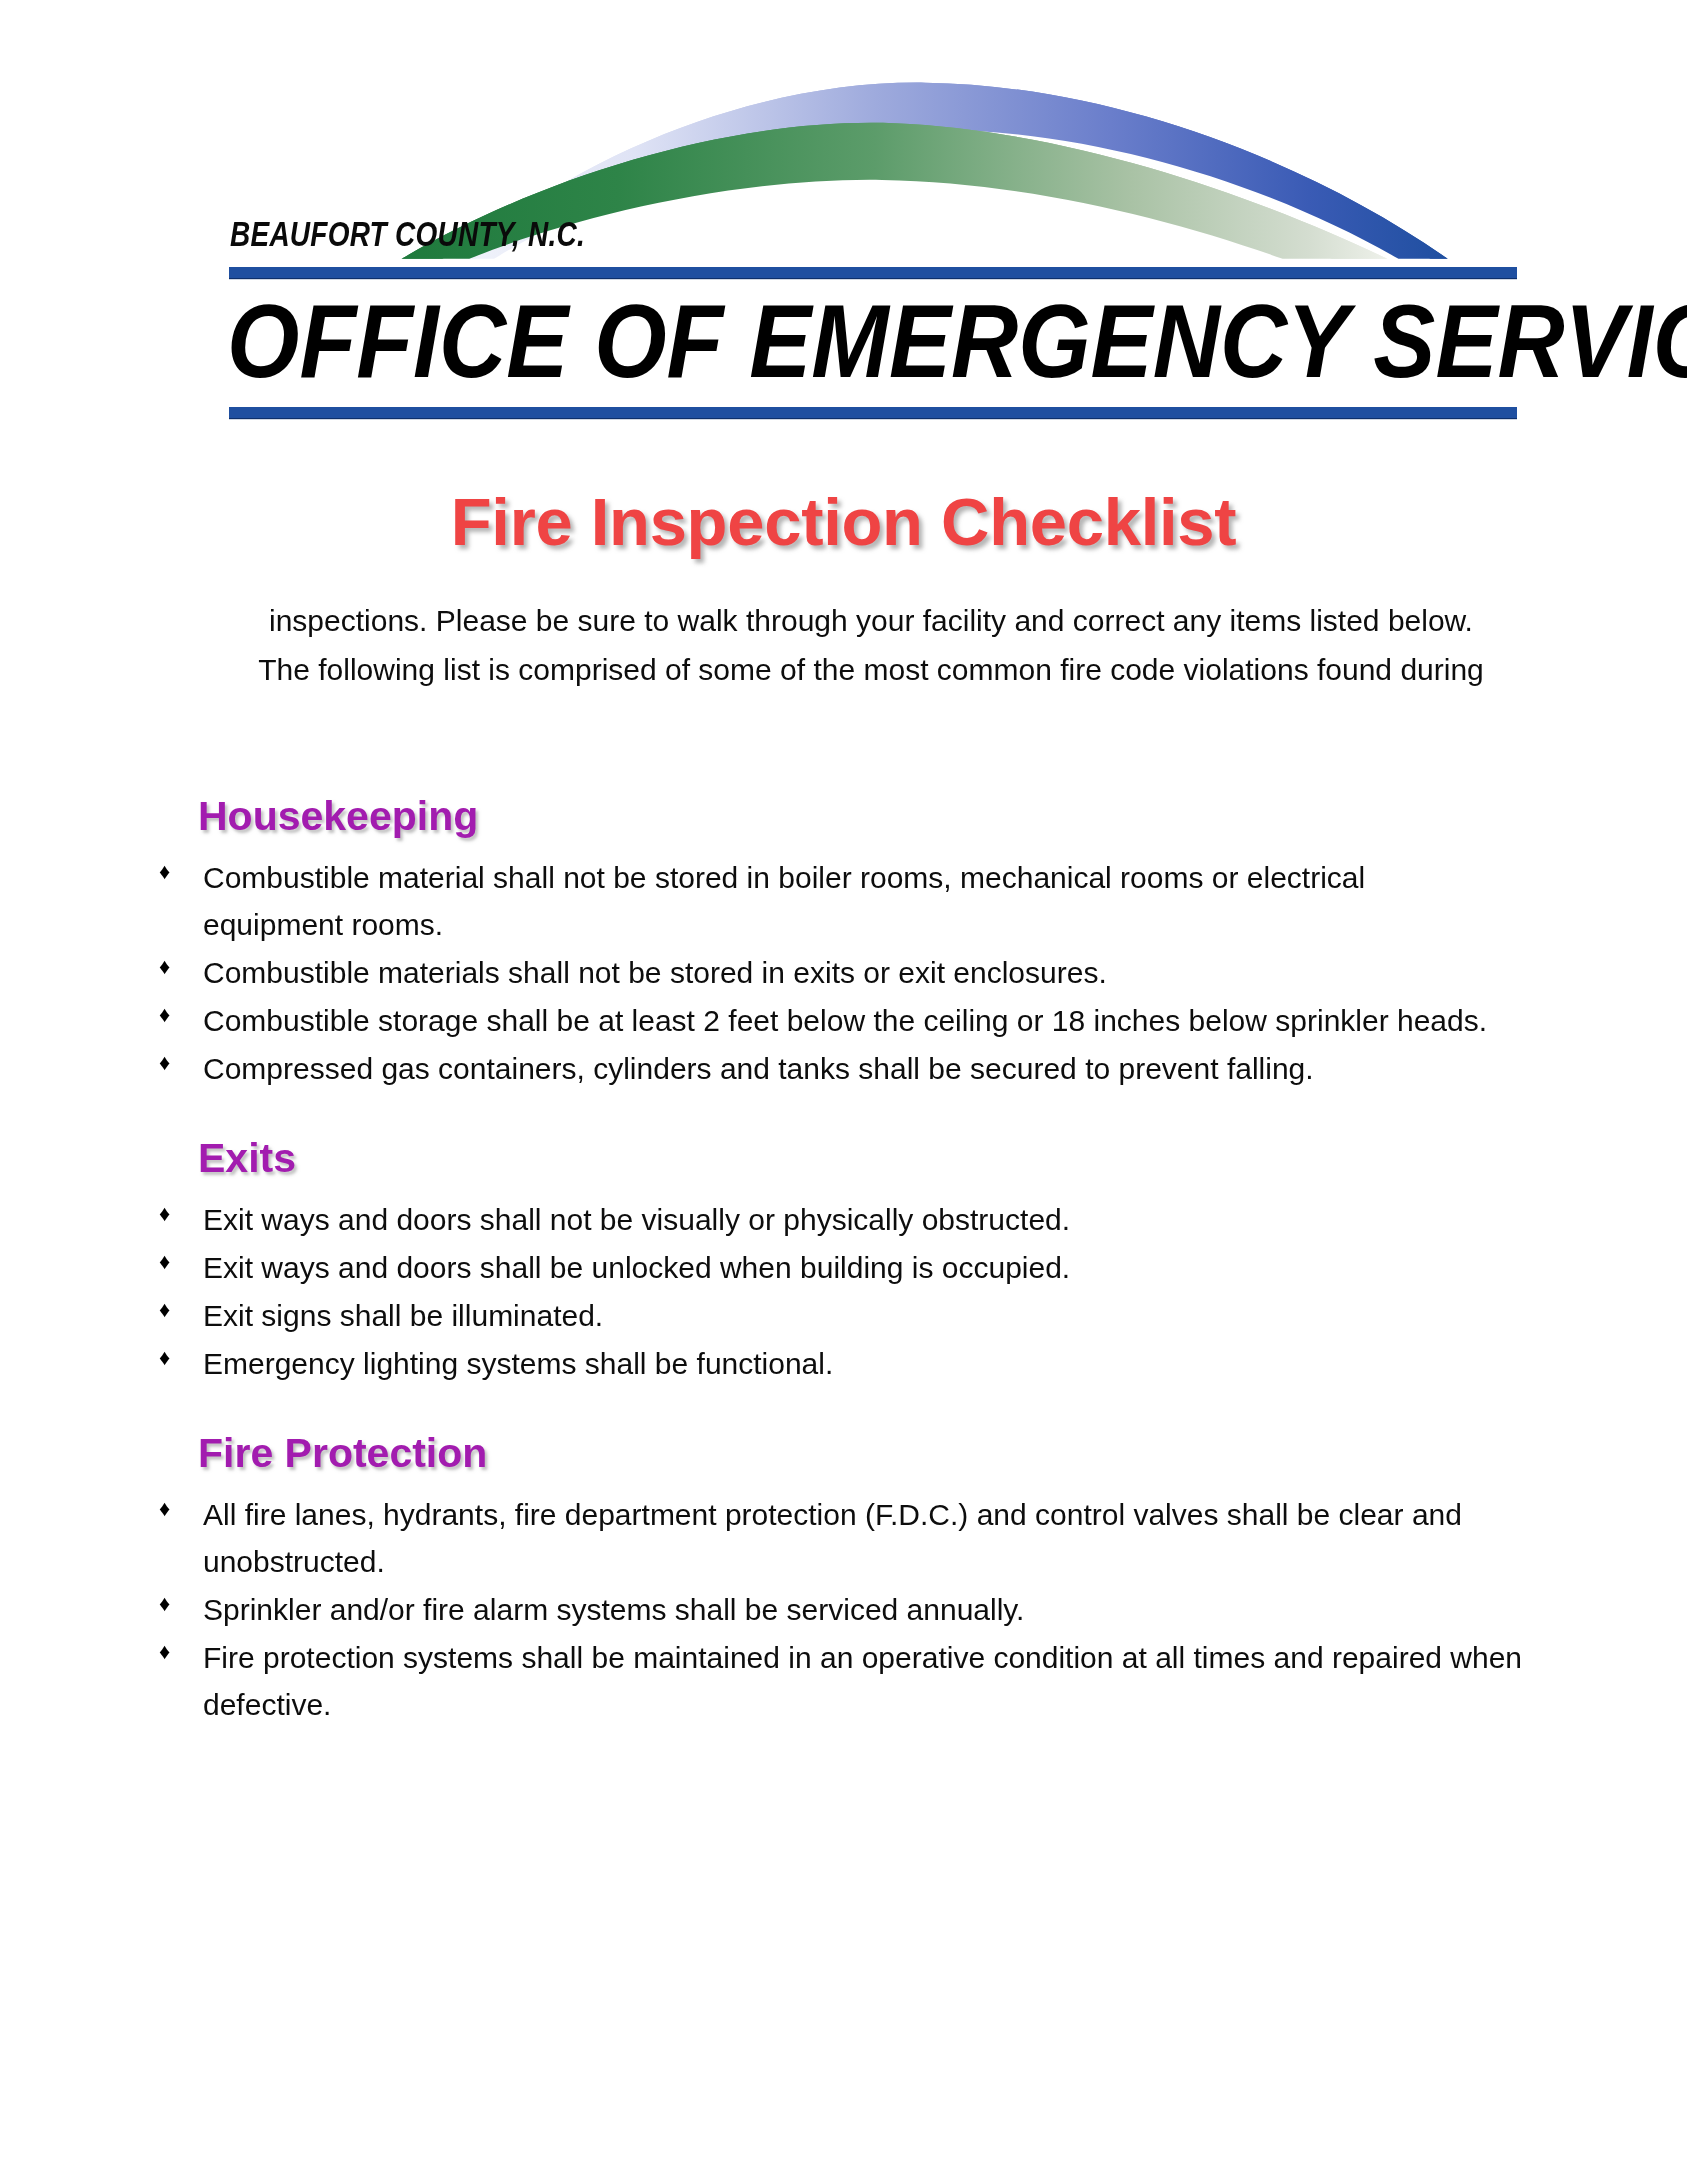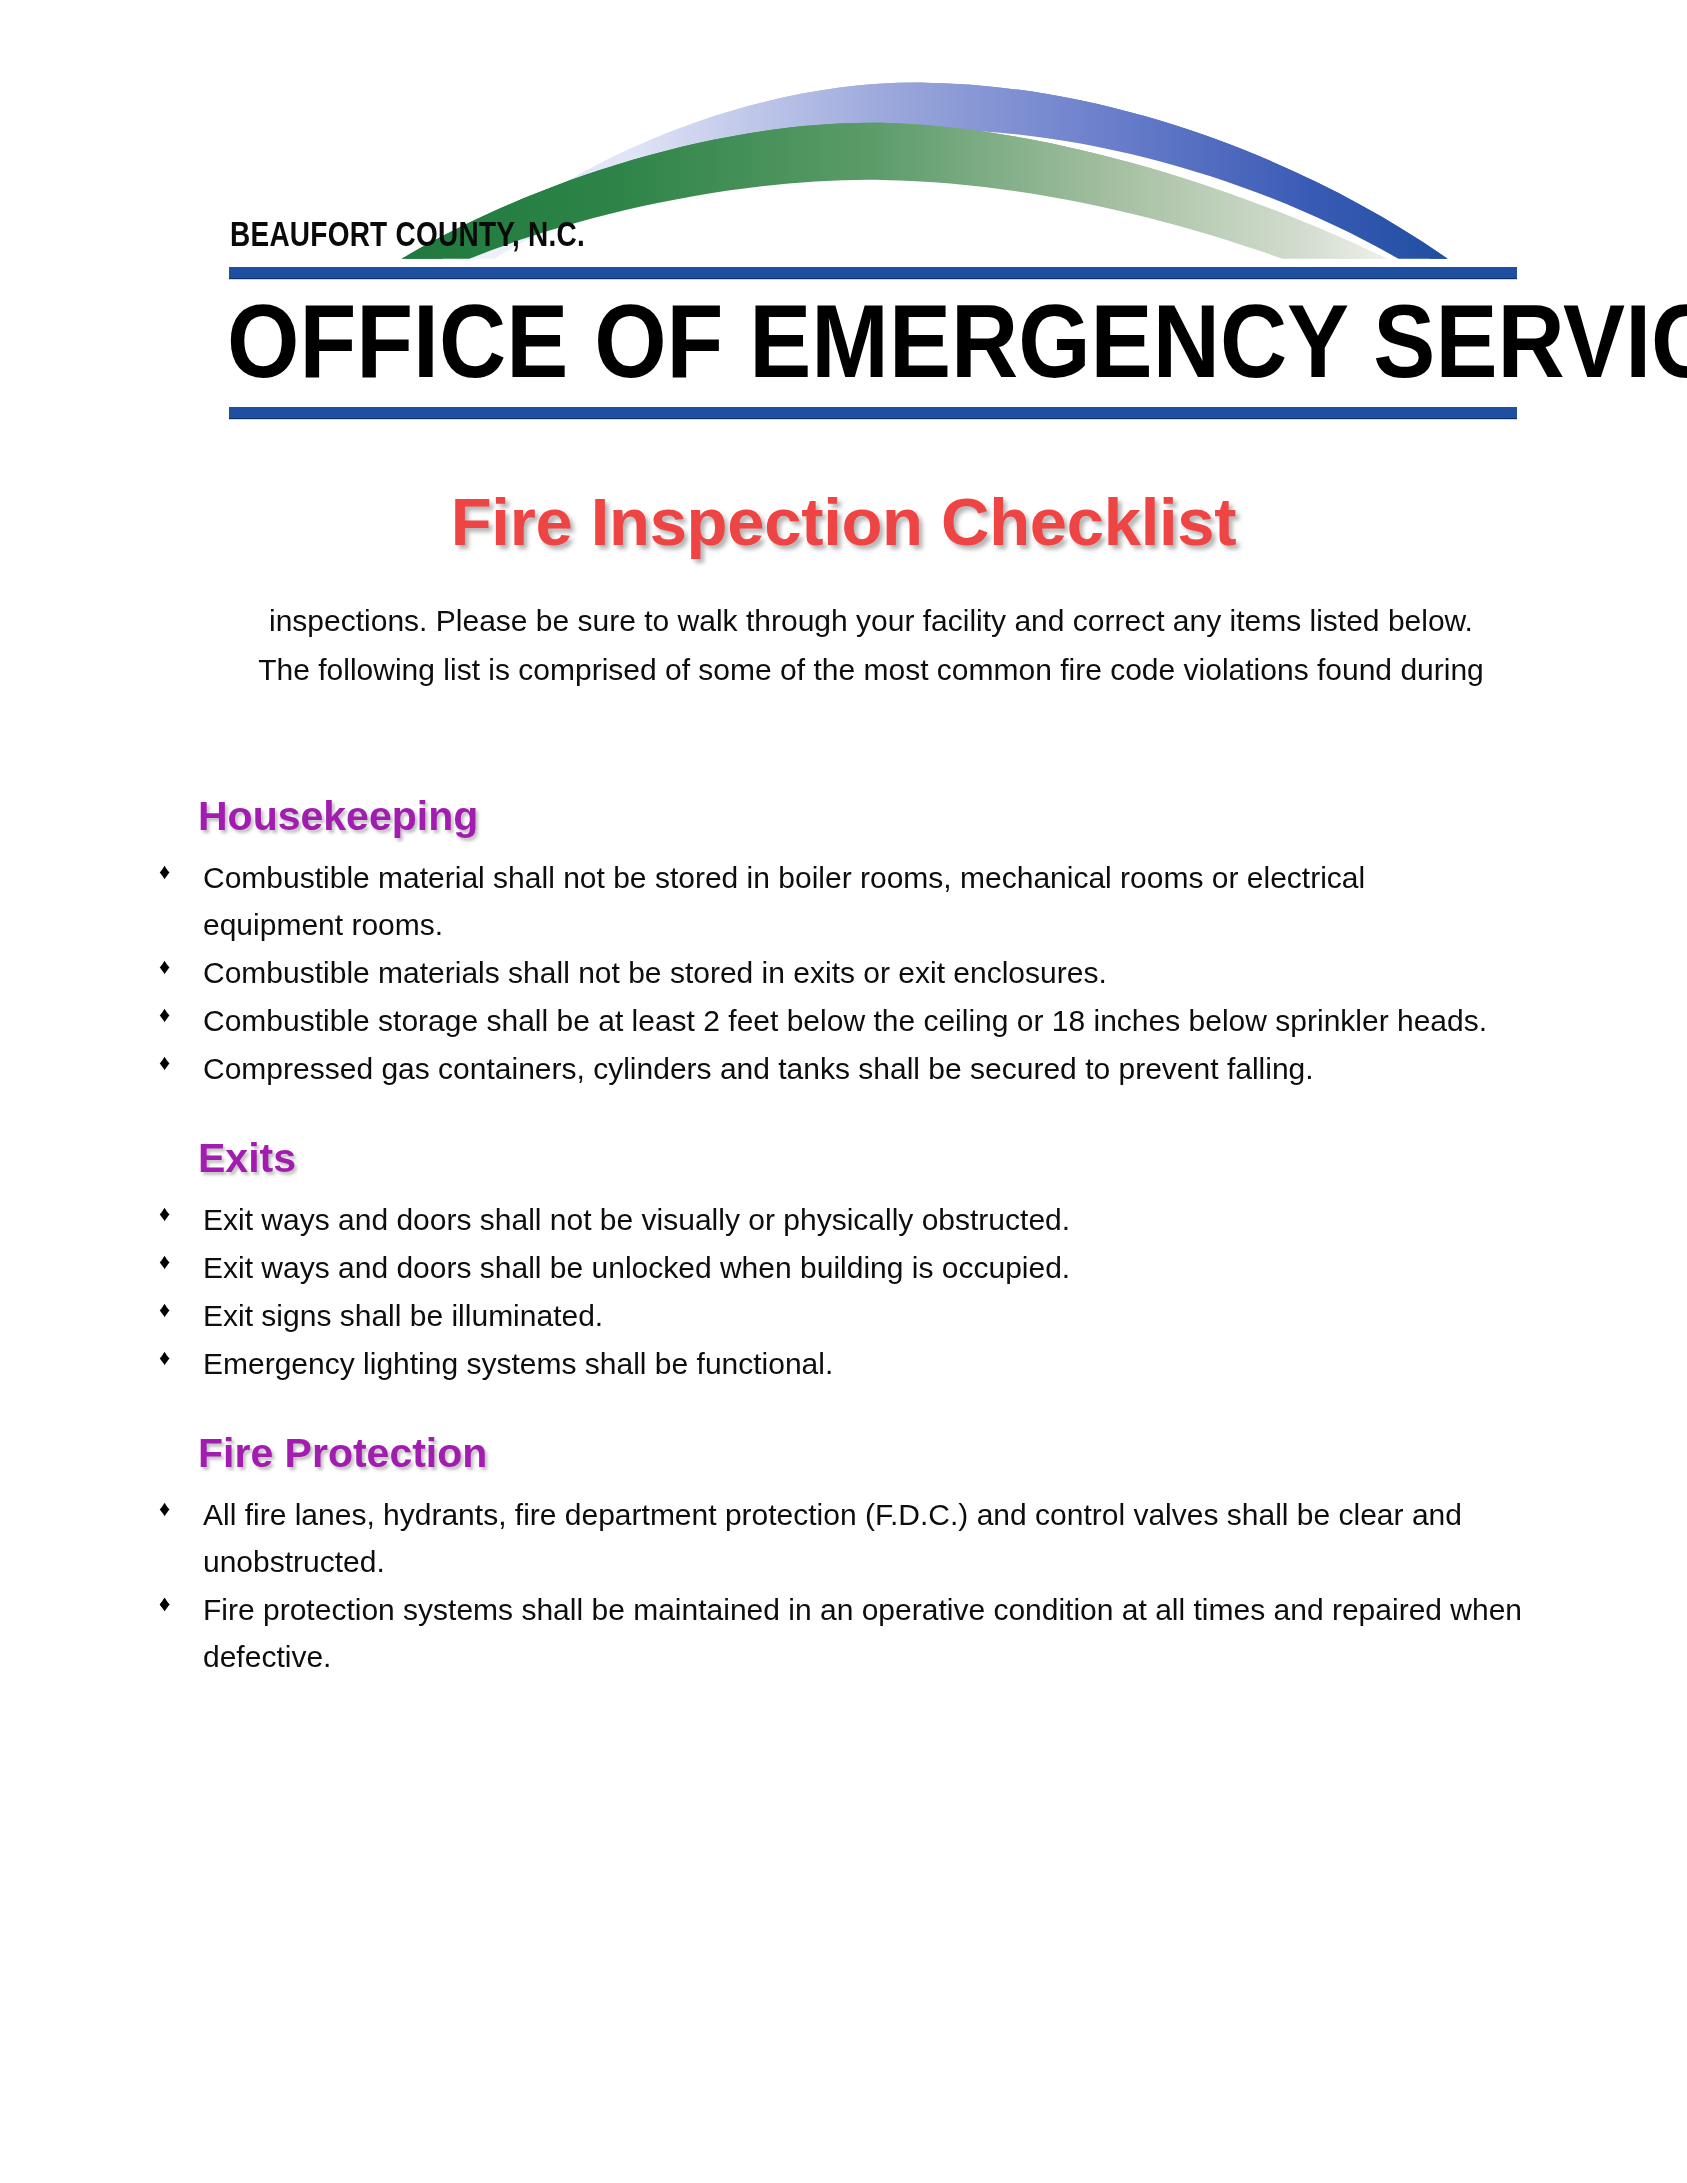--- a/index.html
+++ b/index.html
@@ -23,20 +23,21 @@
     background: #ffffff;
   }
 
   
   .letterhead {
     position: absolute;
     left: 229px;
     top: 74px;
     width: 1289px;
     height: 271px;
+    font-style: italic;
   }
 
   .swoosh {
     position: absolute;
     left: 154px;
     top: 0px;
     width: 1140px;
     height: 191px;
     overflow: hidden;
   }
@@ -296,20 +297,21 @@
 
     <section class="section section--protection">
       <h2 class="section-heading">Fire Protection</h2>
       <ul class="bullet-list">
         <li>
           <span class="diamond">♦</span>
           <span class="item-text">All fire lanes, hydrants, fire department protection (F.D.C.) and control valves shall be clear and unobstructed.</span>
         </li>
         <li class="wide">
           <span class="diamond">♦</span>
+          <span class="item-text">Sprinkler and/or fire alarm systems shall be serviced annually.</span>
         </li>
         <li class="wide">
           <span class="diamond">♦</span>
           <span class="item-text">Fire protection systems shall be maintained in an operative condition at all times and repaired when defective.</span>
         </li>
       </ul>
     </section>
 
   </div>
 </div>

